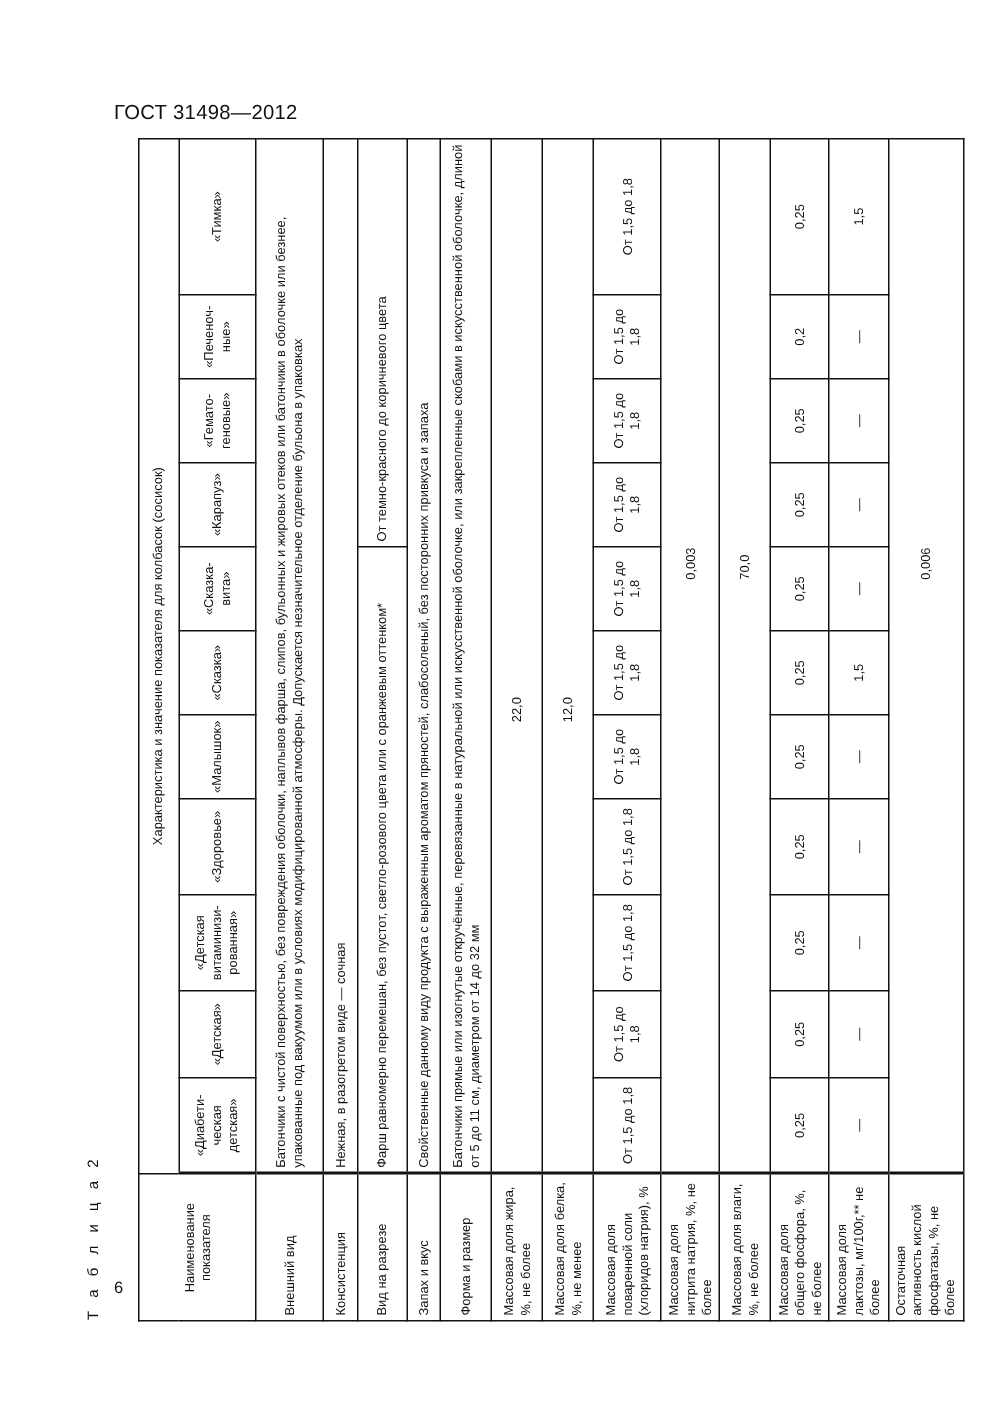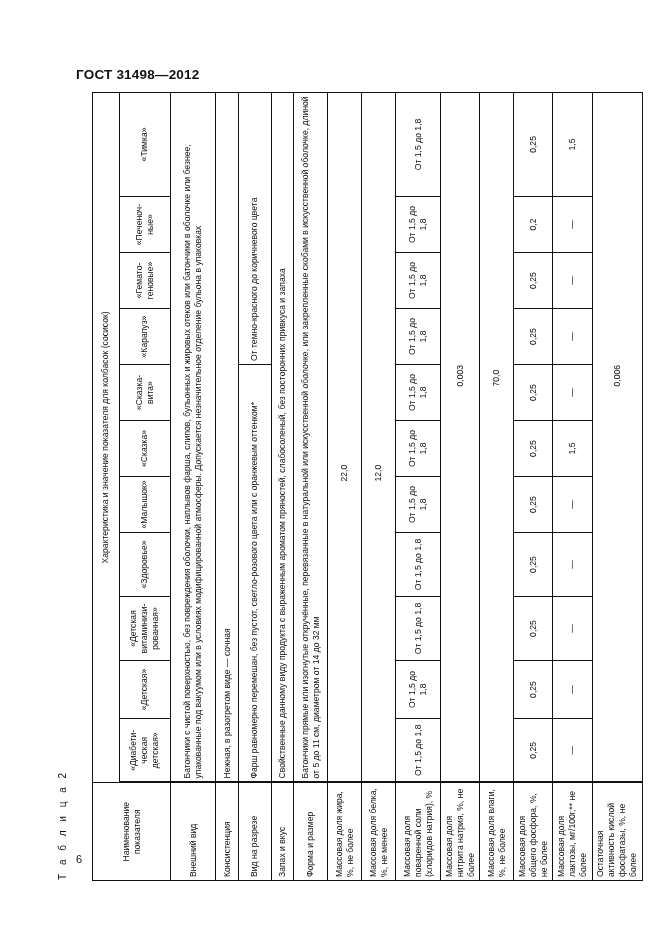--- a/index.html
+++ b/index.html
@@ -1,17 +1,17 @@
 <!DOCTYPE html>
 <html><head>
 <meta charset="utf-8">
 <style>
   html, body { margin:0; padding:0; background:#ffffff; }
   body { width:661px; height:936px; position:relative; overflow:hidden; font-family:"Liberation Sans", sans-serif; color:#111; }
-  .doc-header { position:absolute; left:76px; top:67px; font-weight:bold; font-size:13.5px; letter-spacing:0.2px; }
+  .doc-header { position:absolute; left:76px; top:67px; font-weight:normal; font-size:13.5px; letter-spacing:0.2px; }
   .page-number { position:absolute; left:76px; top:853px; font-size:11px; }
   .table-caption-wrap { position:absolute; left:52px; top:880px; width:200px; height:14px; transform-origin:0 0; transform:rotate(-90deg); }
   .table-caption { font-size:10px; letter-spacing:3px; white-space:nowrap; }
   
   .rot { position:absolute; left:92px; top:881px; width:788px; height:551px; transform-origin:0 0; transform:rotate(-90deg); }
   table.gost { border-collapse:collapse; width:788px; height:551px; table-layout:fixed; font-size:8.6px; line-height:1.28; }
   table.gost td, table.gost th { border:1px solid #111; padding:2px 3px; vertical-align:middle; font-weight:normal; }
   table.gost th { text-align:center; }
   td.name { text-align:left; }
   td.val { text-align:center; }

